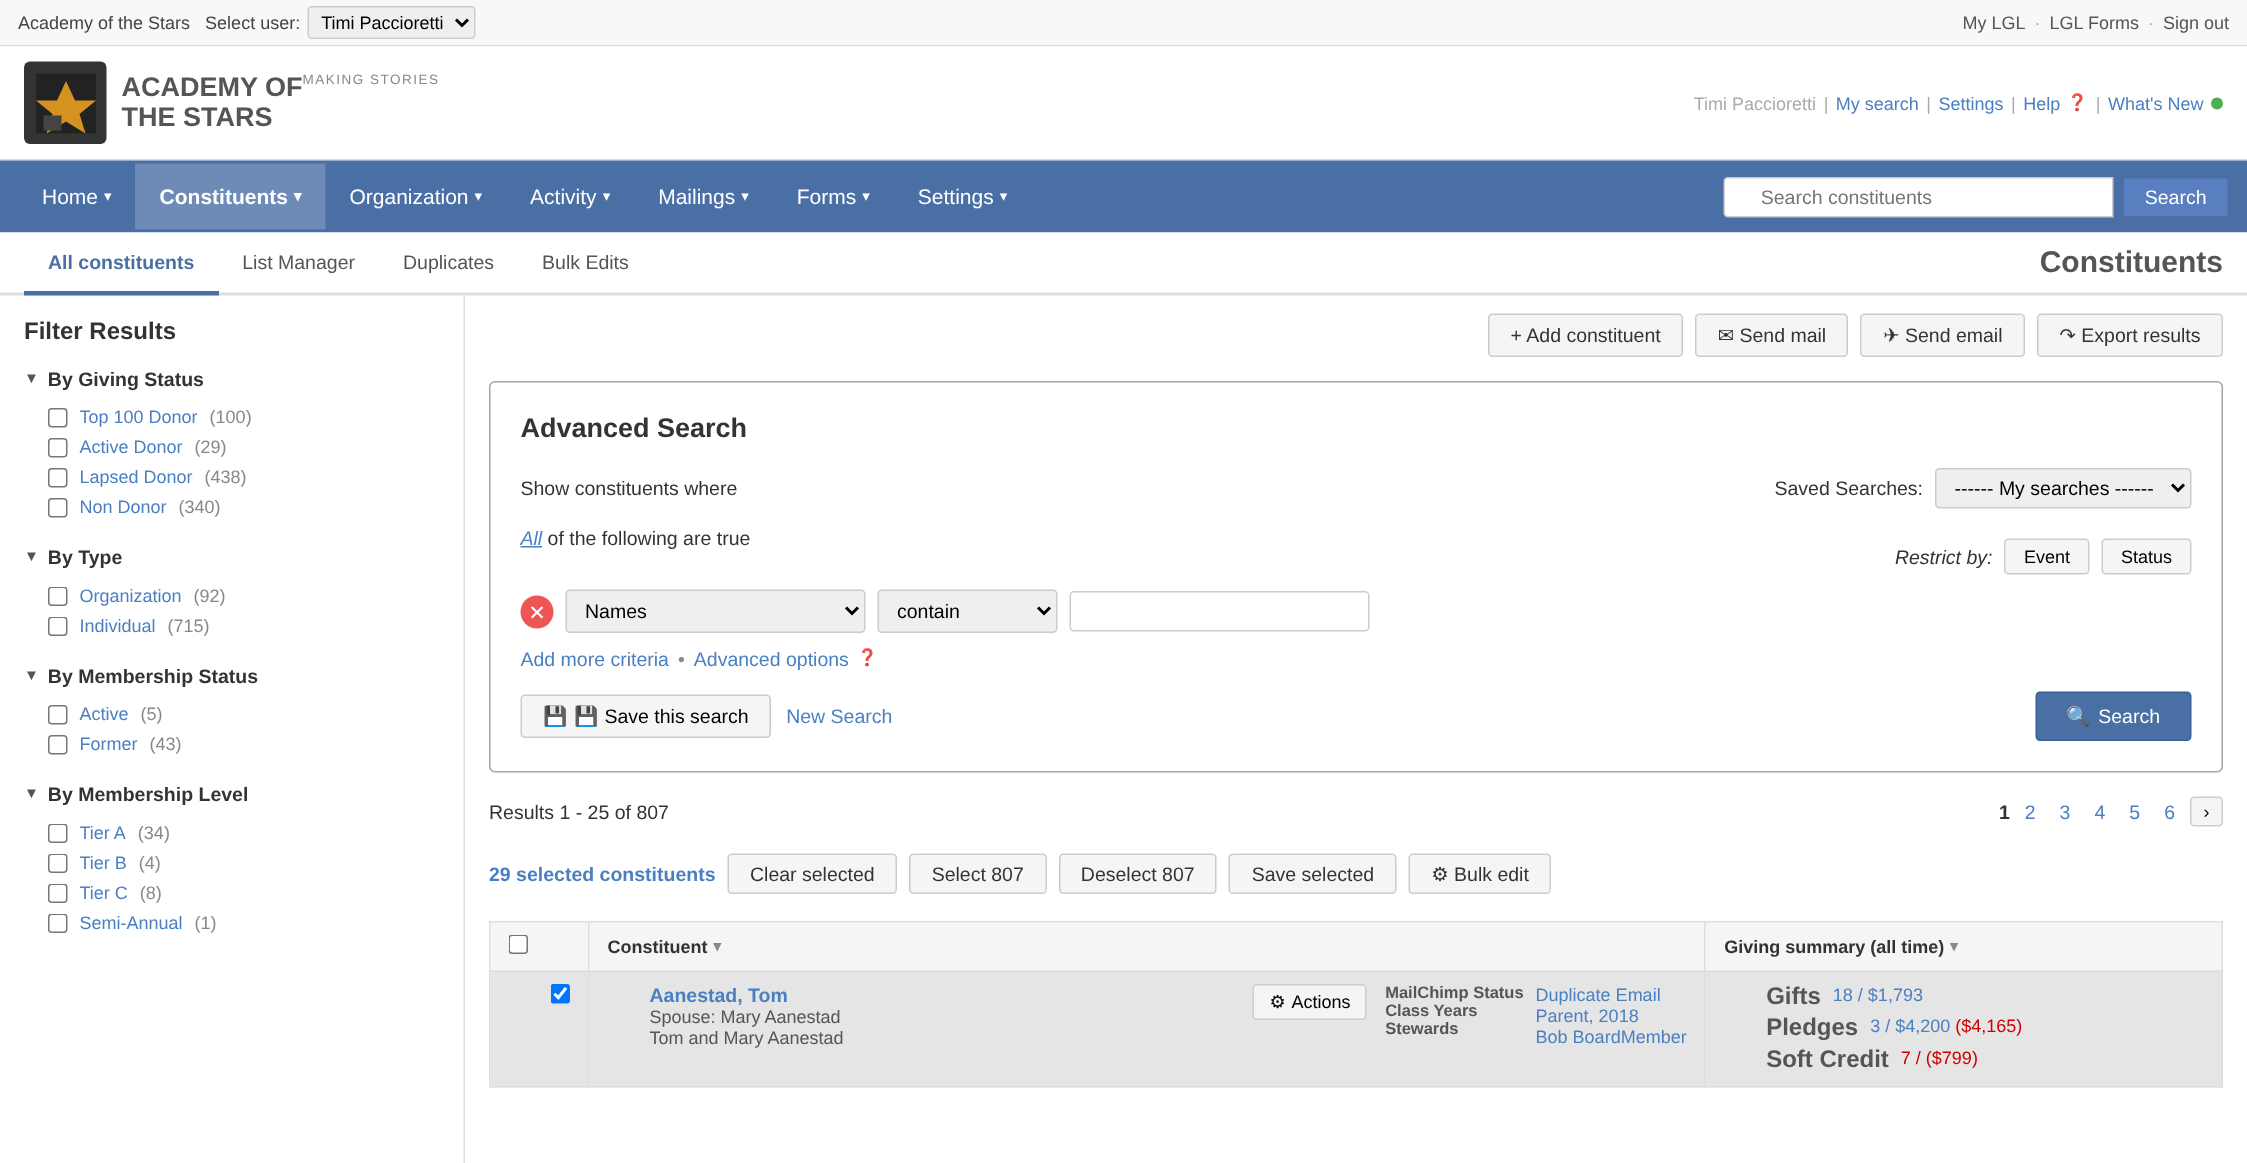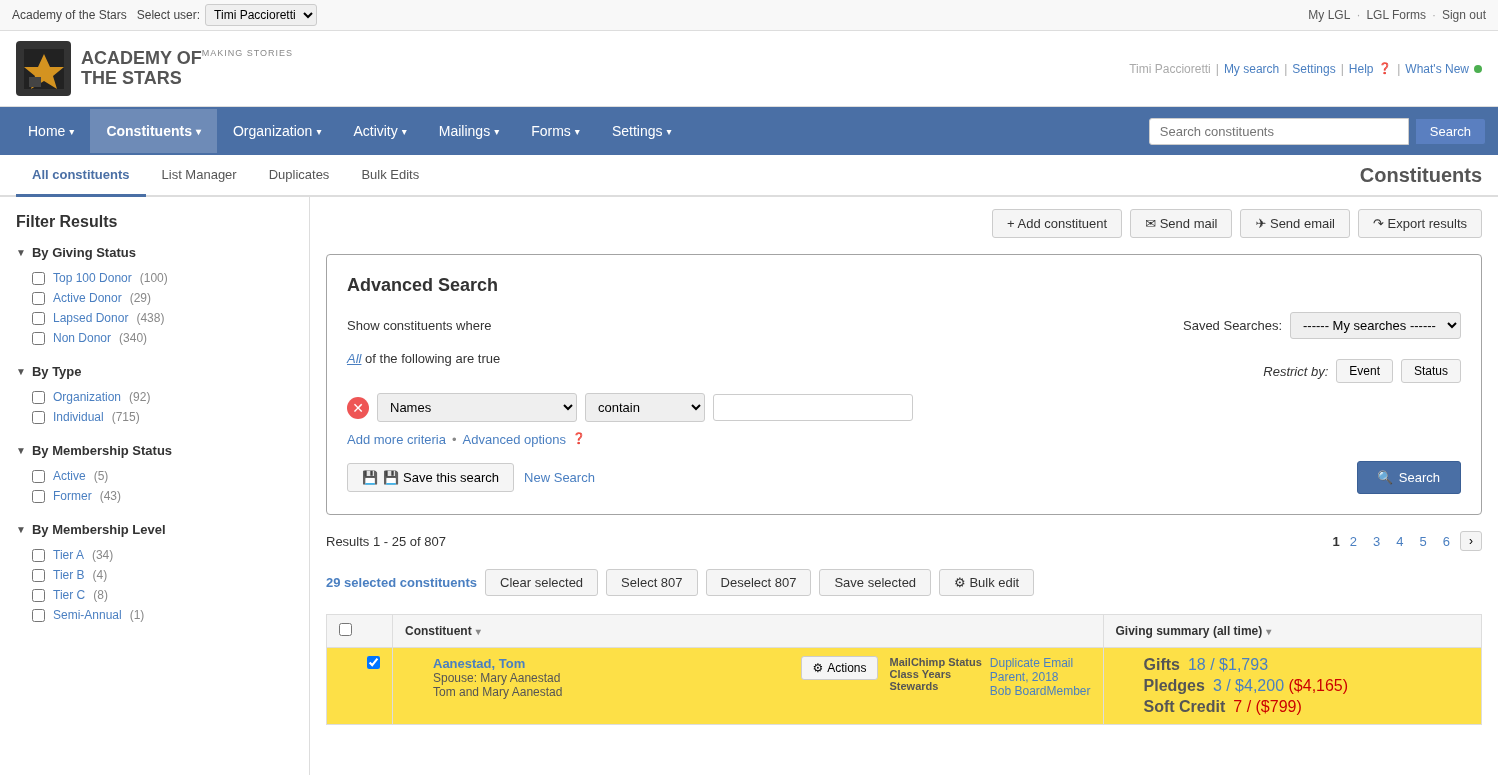--- a/index.html
+++ b/index.html
@@ -46,21 +46,21 @@
     .nav-bar .nav-items { display: flex; flex: 1; }
     .nav-item {
       color: #fff; padding: 14px 16px; font-size: 14px; cursor: pointer;
       display: flex; align-items: center; gap: 4px; white-space: nowrap;
       position: relative;
     }
     .nav-item.active { background: rgba(255,255,255,0.2); font-weight: bold; }
     .nav-item .caret { font-size: 10px; }
     .nav-search { display: flex; align-items: center; gap: 6px; }
     .nav-search input {
-      padding: 5px 10px; border: 1px solid #ccc; border-radius: 3px 0 0 3px;
+      padding: 5px 24px; border: 1px solid #ccc; border-radius: 3px 0 0 3px;
       font-size: 13px; width: 260px; outline: none;
     }
     .nav-search button {
       padding: 5px 14px; background: #5a7fc0; color: #fff; border: 1px solid #4a6fa5;
       border-radius: 0 3px 3px 0; cursor: pointer; font-size: 13px;
     }
 
     
     .sub-nav {
       display: flex; align-items: center; justify-content: space-between;
@@ -167,32 +167,32 @@
       background: #f5f5f5; cursor: pointer; font-size: 13px; color: #333;
     }
 
     
     .results-table { width: 100%; border-collapse: collapse; border: 1px solid #ddd; }
     .results-table th {
       background: #f5f5f5; border: 1px solid #ddd; padding: 8px 12px;
       font-size: 12px; font-weight: bold; text-align: left;
     }
     .results-table td { border: 1px solid #ddd; padding: 8px 12px; vertical-align: top; font-size: 12px; }
-    .results-table tr.selected-row td { background: #fde047; padding-left: 40px; }
+    .results-table tr.selected-row td { background: #e5e5e5; padding-left: 40px; }
     .constituent-name a { color: #4a7fc1; text-decoration: none; font-size: 13px; font-weight: bold; }
     .constituent-detail { font-size: 12px; color: #555; }
     .actions-btn {
       padding: 4px 10px; background: #f5f5f5; border: 1px solid #ccc;
       border-radius: 3px; cursor: pointer; font-size: 12px;
       display: flex; align-items: center; gap: 4px;
     }
     .meta-label { font-weight: bold; color: #555; font-size: 11px; }
     .meta-value a { color: #4a7fc1; text-decoration: none; }
     .giving-label { font-weight: bold; color: #555; font-size: 16px; }
-    .giving-value { color: #4a7fc1; font-size: 16px; }
+    .giving-value { color: #4a7fc1; font-size: 12px; }
     .giving-negative { color: #c00; }
     .sort-icon { font-size: 10px; color: #888; cursor: pointer; }
     .col-header-link { color: #333; text-decoration: none; display: flex; align-items: center; gap: 4px; }
 
     .help-icon { font-size: 11px; color: #888; }
   </style>
 </head>
 <body>
 
 <div class="top-bar">

